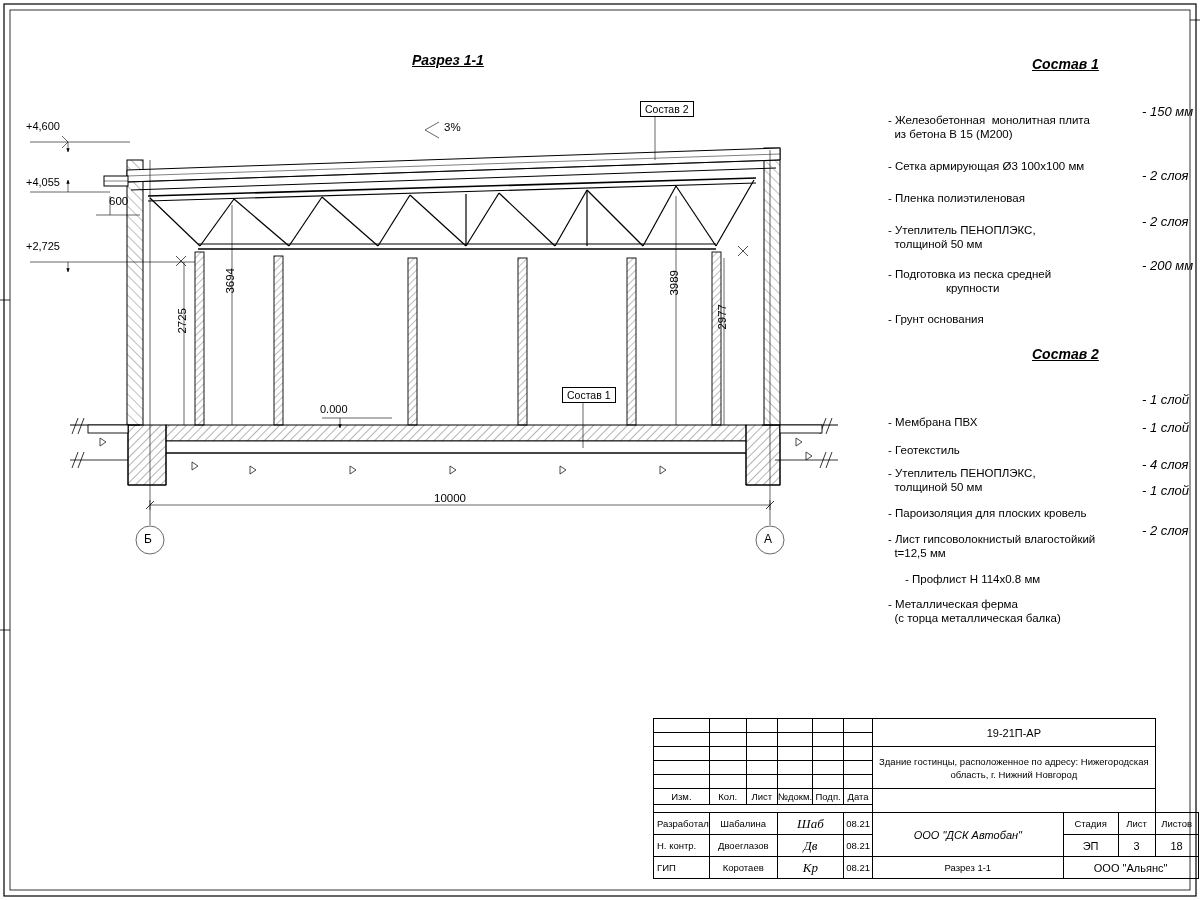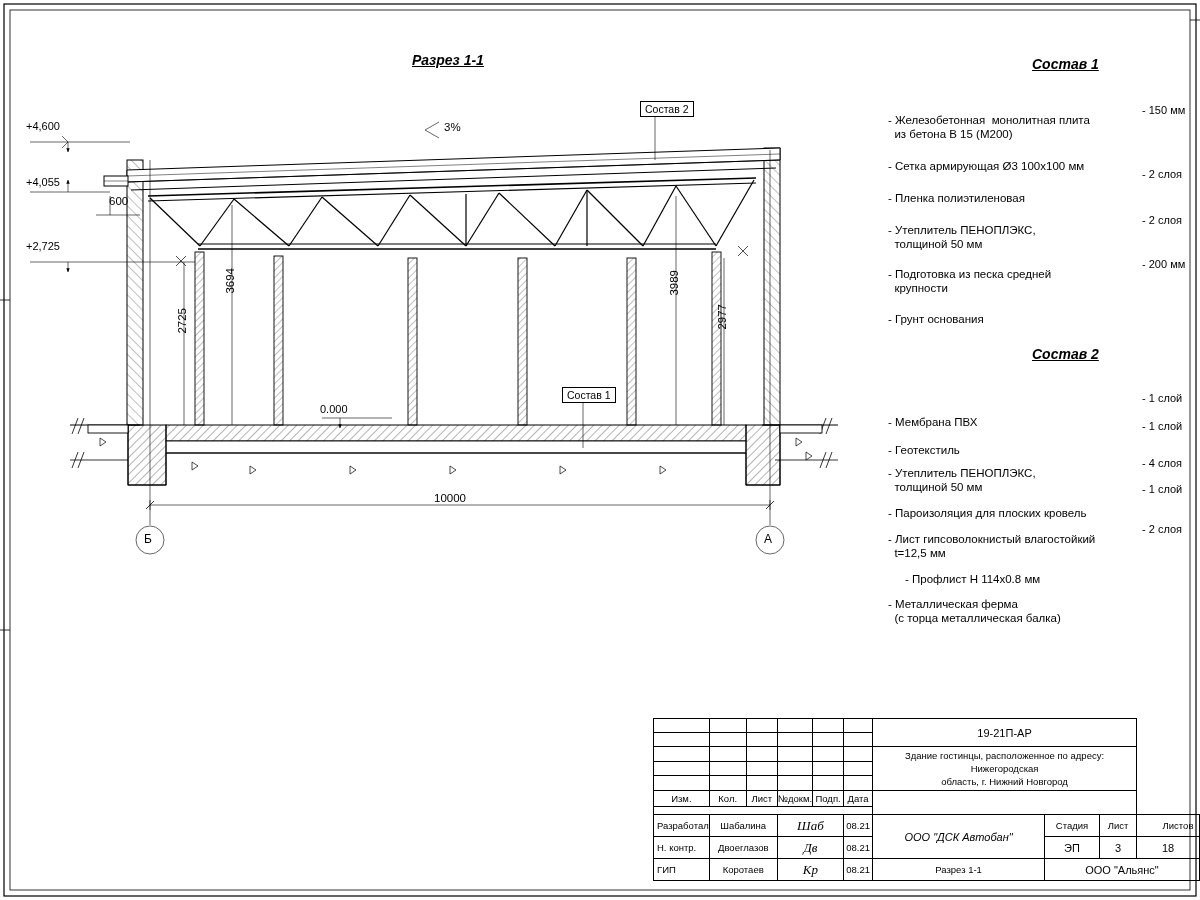--- a/index.html
+++ b/index.html
@@ -18,21 +18,21 @@
   
   .section-title{
     font-size:14px;font-style:italic;font-weight:bold;
     text-decoration:underline;
   }
   .comp-title{
     font-size:14px;font-style:italic;font-weight:bold;
     text-decoration:underline;
   }
   .spec-item{font-size:11.5px;line-height:14px;margin-top:23px;}
-  .spec-val{font-size:11px;}
+  .spec-val{font-size:13px;font-style:italic;}
   .dim{font-size:11.5px;}
   .lvl{font-size:11px;}
   .vdim{font-size:11.5px;writing-mode:vertical-rl;transform:rotate(180deg);}
   .axis-label{font-size:12px;}
   .callout{font-size:10.5px;}
 
   
   .stamp{position:absolute;left:653px;top:718px;width:547px;height:165px;}
   .stamp table{border-collapse:collapse;font-size:9.5px;}
   .stamp td{border:1px solid #000;padding:0;text-align:center;vertical-align:middle;}
@@ -224,21 +224,21 @@
   <div class="txt comp-title" style="left:1032px;top:56px;">Состав 1</div>
   <div class="txt spec-item" style="left:888px;top:90px;">- Железобетонная  монолитная плита
   из бетона В 15 (М200)</div>
   <div class="txt spec-val" style="left:1142px;top:104px;">- 150 мм</div>
   <div class="txt spec-item" style="left:888px;top:136px;">- Сетка армирующая Ø3 100х100 мм</div>
   <div class="txt spec-item" style="left:888px;top:168px;">- Пленка полиэтиленовая</div>
   <div class="txt spec-val" style="left:1142px;top:168px;">- 2 слоя</div>
   <div class="txt spec-item" style="left:888px;top:200px;">- Утеплитель ПЕНОПЛЭКС,
   толщиной 50 мм</div>
   <div class="txt spec-val" style="left:1142px;top:214px;">- 2 слоя</div>
-  <div class="txt spec-item" style="left:888px;top:244px;">- Подготовка из песка средней
+  <div class="txt spec-item" style="left:888px;top:244px;text-align:center;">- Подготовка из песка средней
   крупности</div>
   <div class="txt spec-val" style="left:1142px;top:258px;">- 200 мм</div>
   <div class="txt spec-item" style="left:888px;top:289px;">- Грунт основания</div>
 
   <div class="txt comp-title" style="left:1032px;top:346px;">Состав 2</div>
   <div class="txt spec-item" style="left:888px;top:392px;">- Мембрана ПВХ</div>
   <div class="txt spec-val" style="left:1142px;top:392px;">- 1 слой</div>
   <div class="txt spec-item" style="left:888px;top:420px;">- Геотекстиль</div>
   <div class="txt spec-val" style="left:1142px;top:420px;">- 1 слой</div>
   <div class="txt spec-item" style="left:888px;top:443px;">- Утеплитель ПЕНОПЛЭКС,
@@ -312,21 +312,21 @@
         <td style="height:7px;" colspan="6"></td>
       </tr>
       <tr>
         <td style="height:21px;text-align:left;padding-left:3px;">Разработал</td>
         <td colspan="2">Шабалина</td>
         <td colspan="2" class="sig">Шаб</td>
         <td>08.21</td>
         <td rowspan="2" colspan="2" class="ital big">ООО "ДСК Автобан"</td>
         <td style="width:54px;">Стадия</td>
         <td style="width:36px;">Лист</td>
-        <td style="width:42px;padding-left:20px;">Листов</td>
+        <td style="width:42px;">Листов</td>
       </tr>
       <tr>
         <td style="height:21px;text-align:left;padding-left:3px;">Н. контр.</td>
         <td colspan="2">Двоеглазов</td>
         <td colspan="2" class="sig">Дв</td>
         <td>08.21</td>
         <td class="big">ЭП</td>
         <td class="big">3</td>
         <td class="big">18</td>
       </tr>

